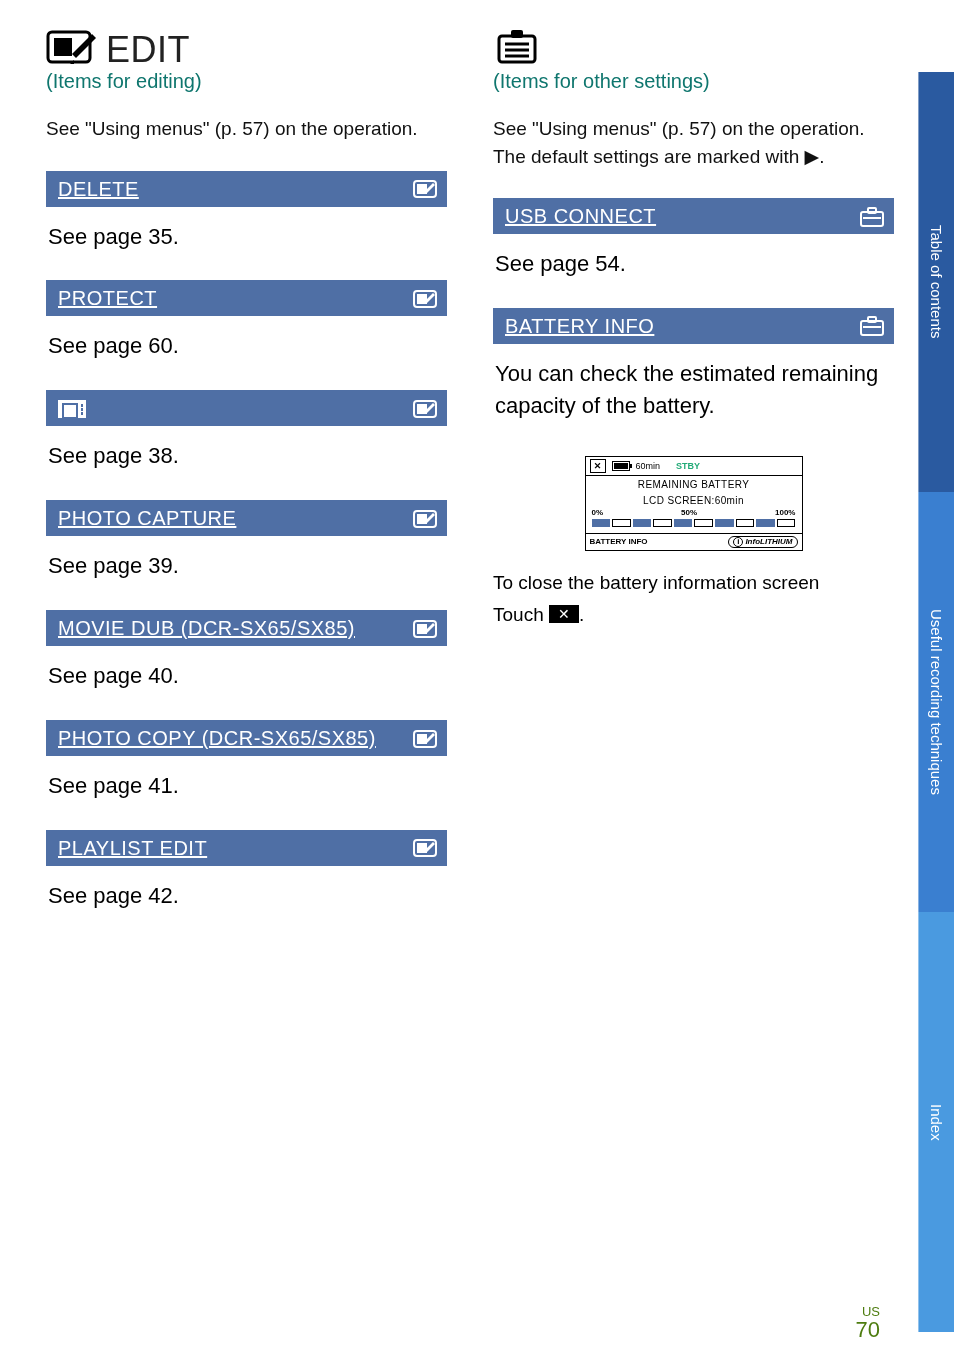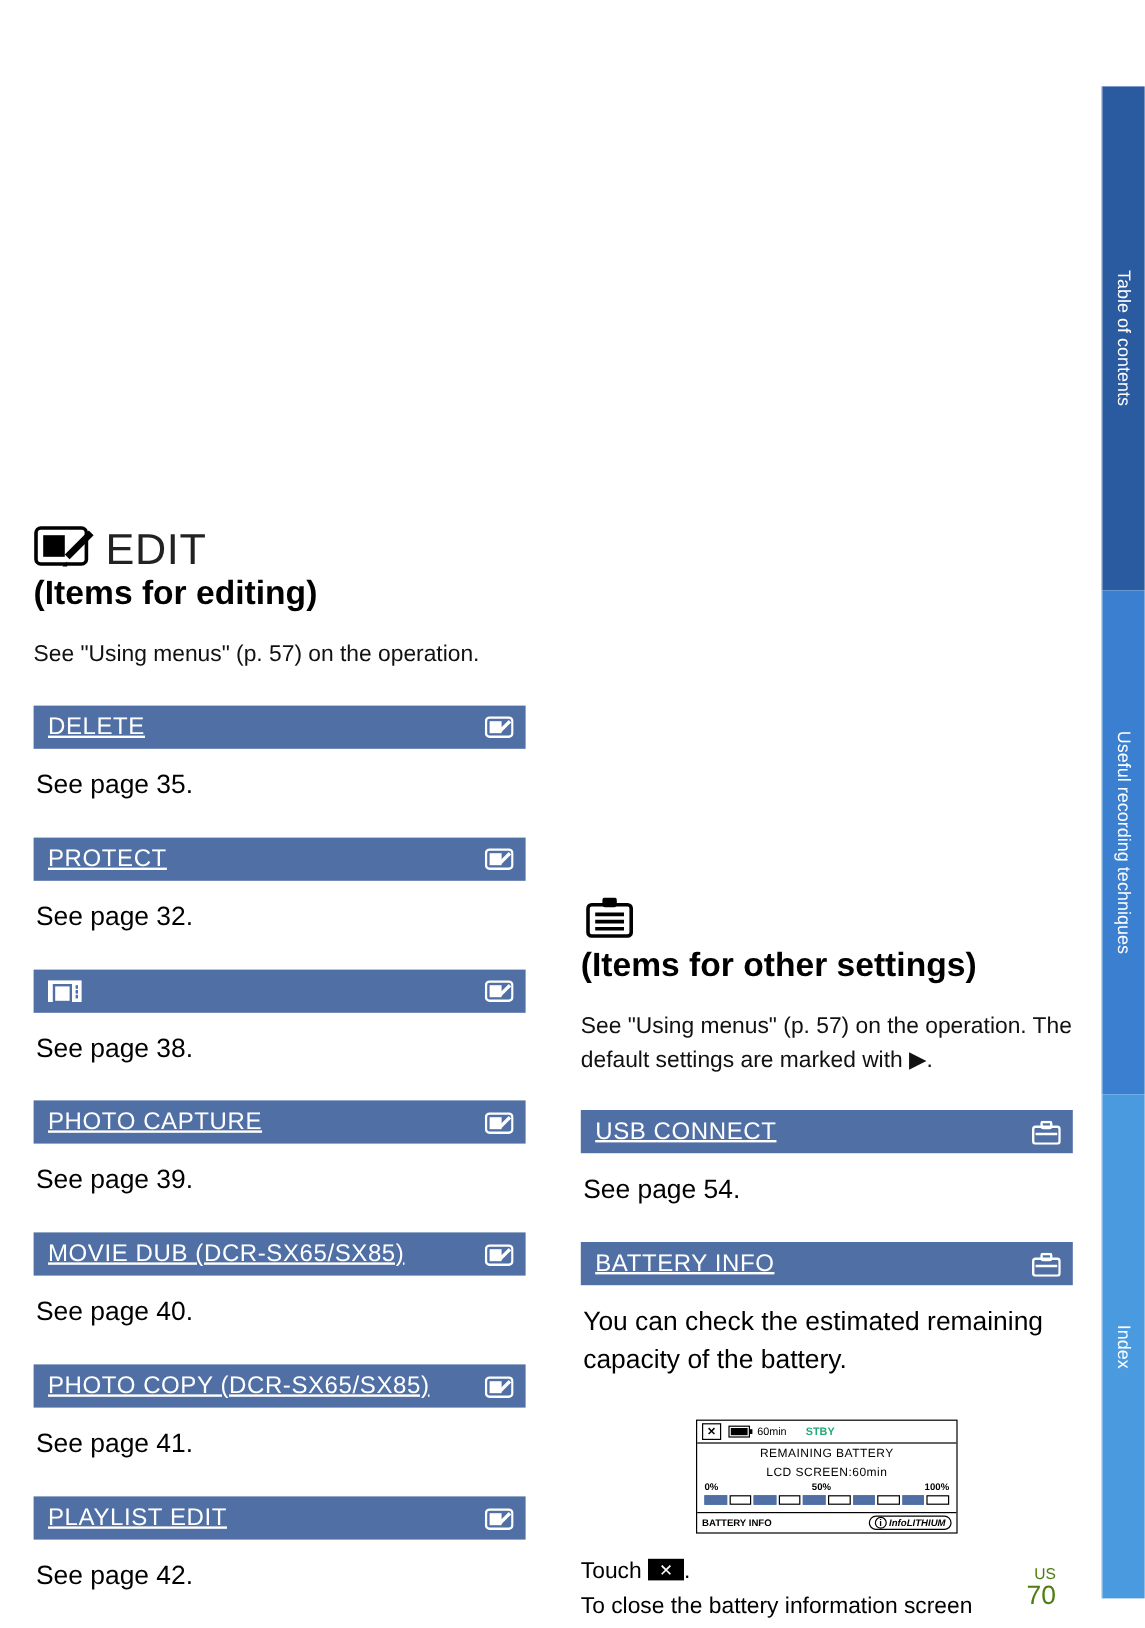--- a/index.html
+++ b/index.html
@@ -10,24 +10,23 @@
     height: 1357px;
     position: relative;
     color: #000;
   }
   .page {
     display: flex;
     height: 100%;
   }
   .content {
     flex: 1;
-    padding: 28px 24px 0 28px;
+    padding: 28px 24px 0 46px;
     display: flex;
     gap: 46px;
-    align-items: flex-end;
   }
   .col {
     flex: 1;
     min-width: 0;
   }
   .section-head {
     display: flex;
     align-items: flex-end;
     gap: 8px;
     margin-bottom: 2px;
@@ -40,24 +39,24 @@
     justify-content: center;
   }
   .section-title {
     font-size: 36px;
     font-weight: 400;
     letter-spacing: 0.5px;
     color: #222;
     line-height: 1;
   }
   .section-sub {
-    font-size: 28px;
-    color: #000000;
+    font-size: 20px;
+    color: #0f766e;
     margin-bottom: 22px;
-    font-weight: 700;
+    font-weight: 400;
   }
   .intro {
     font-size: 19px;
     line-height: 1.45;
     margin-bottom: 28px;
     color: #111;
   }
   .item-bar {
     background: #4f6fa5;
     color: #fff;
@@ -194,21 +193,21 @@
           <div class="item-bar">
             <span class="label">PROTECT</span>
             <span class="bar-icon">
               <svg width="24" height="20" viewBox="0 0 24 20">
                 <rect x="1" y="2" width="22" height="16" rx="3" fill="none" stroke="#fff" stroke-width="2"></rect>
                 <rect x="4" y="5" width="10" height="10" fill="#fff"></rect>
                 <path d="M14 14 L22 6 L20 4 L12 12 Z" fill="#fff"></path>
               </svg>
             </span>
           </div>
-          <div class="item-body">See page 32.</div>
+          <div class="item-body">See page 60.</div>
           <div class="item-bar">
             <span class="divide-prefix"></span>
             <span class="bar-icon">
               <svg width="24" height="20" viewBox="0 0 24 20">
                 <rect x="1" y="2" width="22" height="16" rx="3" fill="none" stroke="#fff" stroke-width="2"></rect>
                 <rect x="4" y="5" width="10" height="10" fill="#fff"></rect>
                 <path d="M14 14 L22 6 L20 4 L12 12 Z" fill="#fff"></path>
               </svg>
             </span>
           </div>
@@ -331,24 +330,24 @@
           </div>
           <div class="bs-foot">
             <span>BATTERY INFO</span>
             <span class="bs-info">
                 <span class="i">i</span>
                 <span>InfoLITHIUM</span>
               </span>
           </div>
         </div>
 
+        <div class="close-line" style="margin-bottom:4px;">To close the battery information screen</div>
         <div class="close-line">
           <span>Touch </span><span class="touch-x">✕</span><span>.</span>
         </div>
-        <div class="close-line" style="margin-bottom:4px;">To close the battery information screen</div>
       </div>
     </div>
   </div>
 
   <div class="side-tabs">
     <div class="tab toc">Table of contents</div>
     <div class="tab useful">Useful recording techniques</div>
     <div class="tab index">Index</div>
   </div>
 </div>

